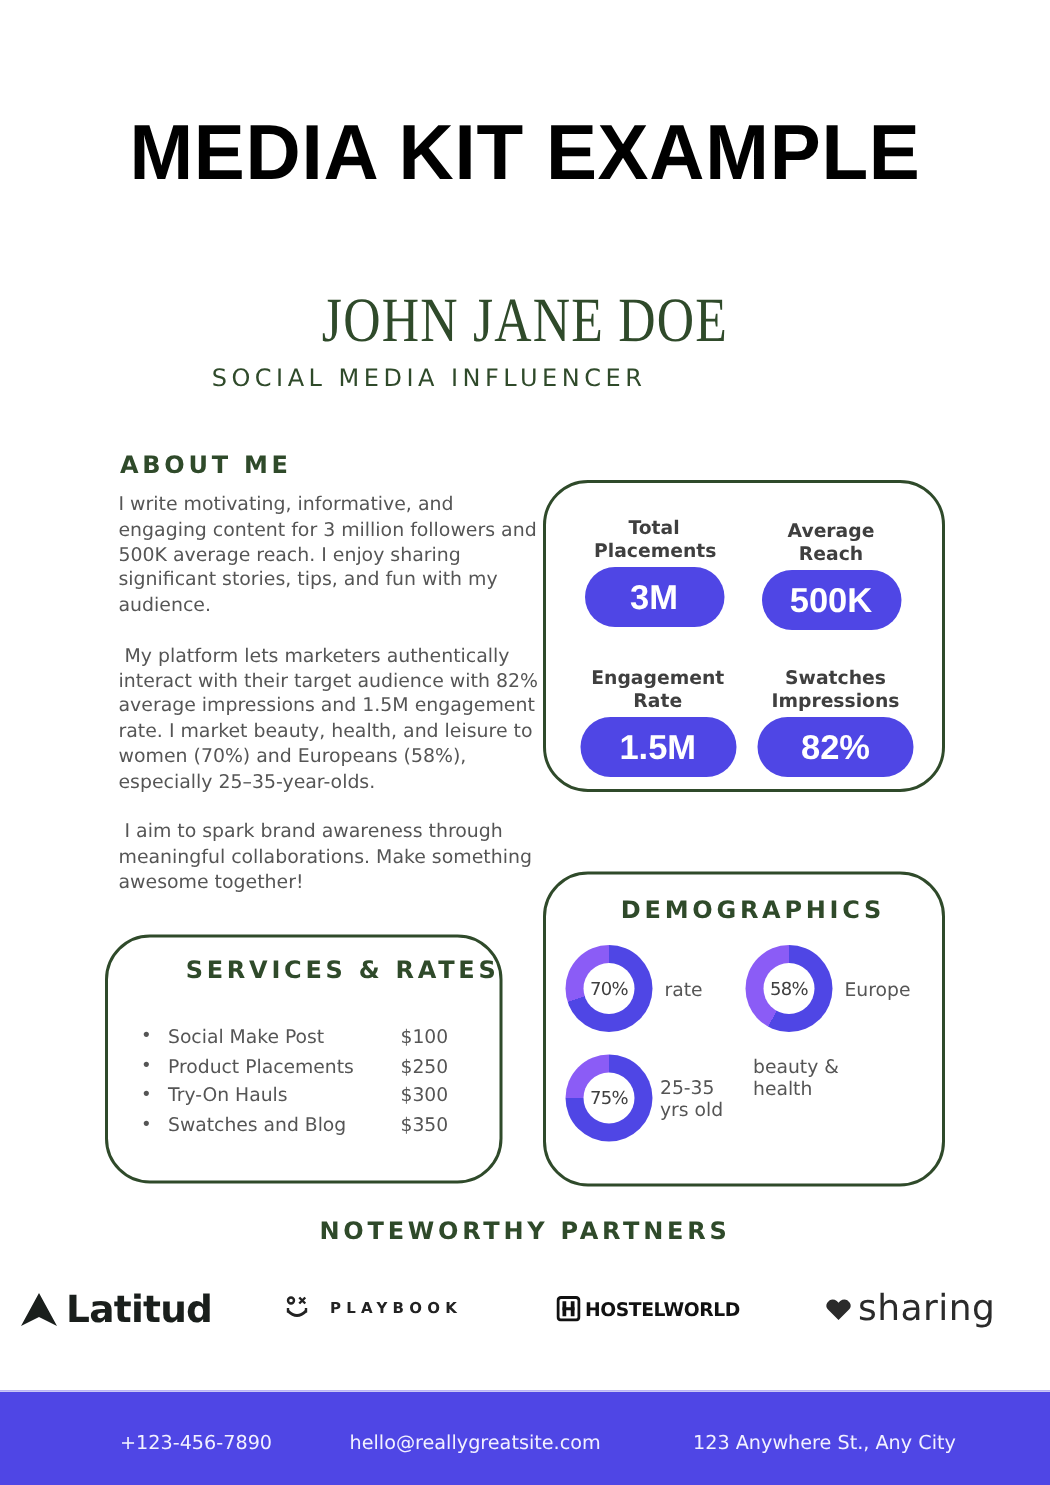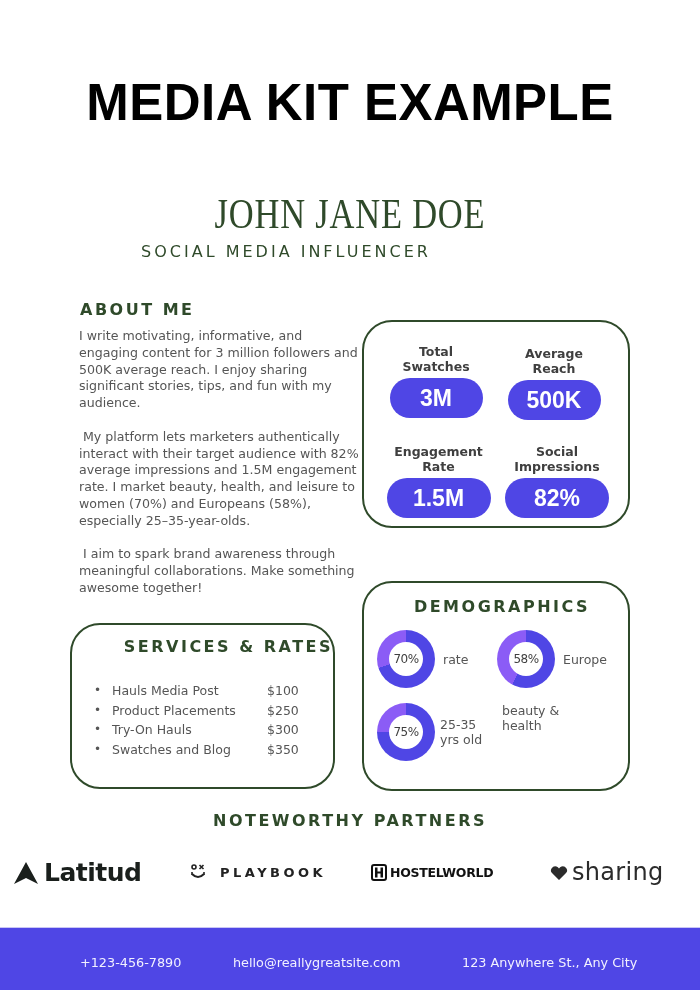--- a/index.html
+++ b/index.html
@@ -88,21 +88,21 @@
     line-height: 19.5px; color: #555;
   }
   .bullet { width: 18px; font-size: 12px; }
   .svc-name { width: 155px; }
   .svc-price { width: 50px; }
 
   .partners-heading { left: 0; top: 811px; width: 700px; text-align: center; }
 
   .logo { display: flex; align-items: center; color: #1a1f1c; }
   .logo-latitud { left: 13px; top: 858px; font-family: "DejaVu Sans", sans-serif; font-weight: 700; font-size: 25px; letter-spacing: -0.5px; }
-  .logo-playbook { left: 190px; top: 864px; font-family: "DejaVu Sans", sans-serif; font-weight: 700; font-size: 13px; letter-spacing: 3.5px; color: #222; }
+  .logo-playbook { left: 190px; top: 864px; font-family: "DejaVu Sans", sans-serif; font-weight: 700; font-size: 10px; letter-spacing: 3.5px; color: #222; }
   .logo-hostelworld { left: 371px; top: 864px; font-family: "DejaVu Sans", sans-serif; font-weight: 700; font-size: 12.5px; letter-spacing: -0.3px; color: #111; }
   .logo-scalapay { left: 550px; top: 858px; font-family: "DejaVu Sans", sans-serif; font-weight: 500; font-size: 24px; color: #2b2b2b; letter-spacing: 0.3px; }
 
   .footer {
     left: 0; top: 927px; width: 700px; height: 63px; background: #4f46e5;
     border-top: 1px solid #c9c6f5;
   }
   .footer-item {
     position: absolute; top: 27px; font-family: "DejaVu Sans", sans-serif;
     font-size: 12.8px; color: #f2f1ff;
@@ -118,39 +118,39 @@
 <h2 class="abs section-heading about-heading">ABOUT ME</h2>
 <div class="abs about-text">
   <p>I write motivating, informative, and engaging content for 3 million followers and 500K average reach. I enjoy sharing significant stories, tips, and fun with my audience.</p>
   <p>&nbsp;My platform lets marketers authentically interact with their target audience with 82% average impressions and 1.5M engagement rate. I market beauty, health, and leisure to women (70%) and Europeans (58%), especially 25–35-year-olds.</p>
   <p>&nbsp;I aim to spark brand awareness through meaningful collaborations. Make something awesome together!</p>
 </div>
 
 <div class="abs box stats-box">
   <div class="stat" style="left:12px; top:20px; width:120px;">
     <div class="stat-label">
-        <span style="width:80px; display:block;">Total Swatches</span>
+        <span style="width:80px; display:block;">Total Placements</span>
       </div>
     <div class="stat-pill" style="width:93px;">3M</div>
   </div>
   <div class="stat" style="left:130px; top:22px; width:120px;">
     <div class="stat-label">
         <span style="width:75px; display:block;">Average Reach</span>
       </div>
     <div class="stat-pill" style="width:93px;">500K</div>
   </div>
   <div class="stat" style="left:12px; top:120px; width:125px;">
     <div class="stat-label">
         <span style="width:100px; display:block;">Engagement Rate</span>
       </div>
     <div class="stat-pill" style="width:104px;">1.5M</div>
   </div>
   <div class="stat" style="left:128px; top:120px; width:130px;">
     <div class="stat-label">
-        <span style="width:100px; display:block;">Social Impressions</span>
+        <span style="width:100px; display:block;">Swatches Impressions</span>
       </div>
     <div class="stat-pill" style="width:104px;">82%</div>
   </div>
 </div>
 
 <div class="abs box demo-box">
   <h2 class="section-heading demo-heading">DEMOGRAPHICS</h2>
   <div class="demo-item" style="left:13px; top:47px;">
     <div class="donut" style="background: conic-gradient(rgb(79, 70, 229) 0deg, rgb(79, 70, 229) 252deg, rgb(139, 92, 246) 252deg, rgb(139, 92, 246) 360deg);">
       <div class="donut-hole">70%</div>
@@ -172,21 +172,21 @@
   <div class="demo-item" style="left:133px; top:120px;">
     <div class="demo-label" style="margin-left:5px; width:60px;">beauty &amp; health</div>
   </div>
 </div>
 
 <div class="abs box services-box">
   <h2 class="section-heading services-heading">SERVICES &amp; RATES</h2>
   <ul class="services-list">
     <li>
         <span class="bullet">•</span>
-        <span class="svc-name">Hauls Media Post</span>
+        <span class="svc-name">Social Make Post</span>
         <span class="svc-price">$100</span>
       </li>
     <li>
         <span class="bullet">•</span>
         <span class="svc-name">Product Placements</span>
         <span class="svc-price">$250</span>
       </li>
     <li>
         <span class="bullet">•</span>
         <span class="svc-name">Try-On Hauls</span>

